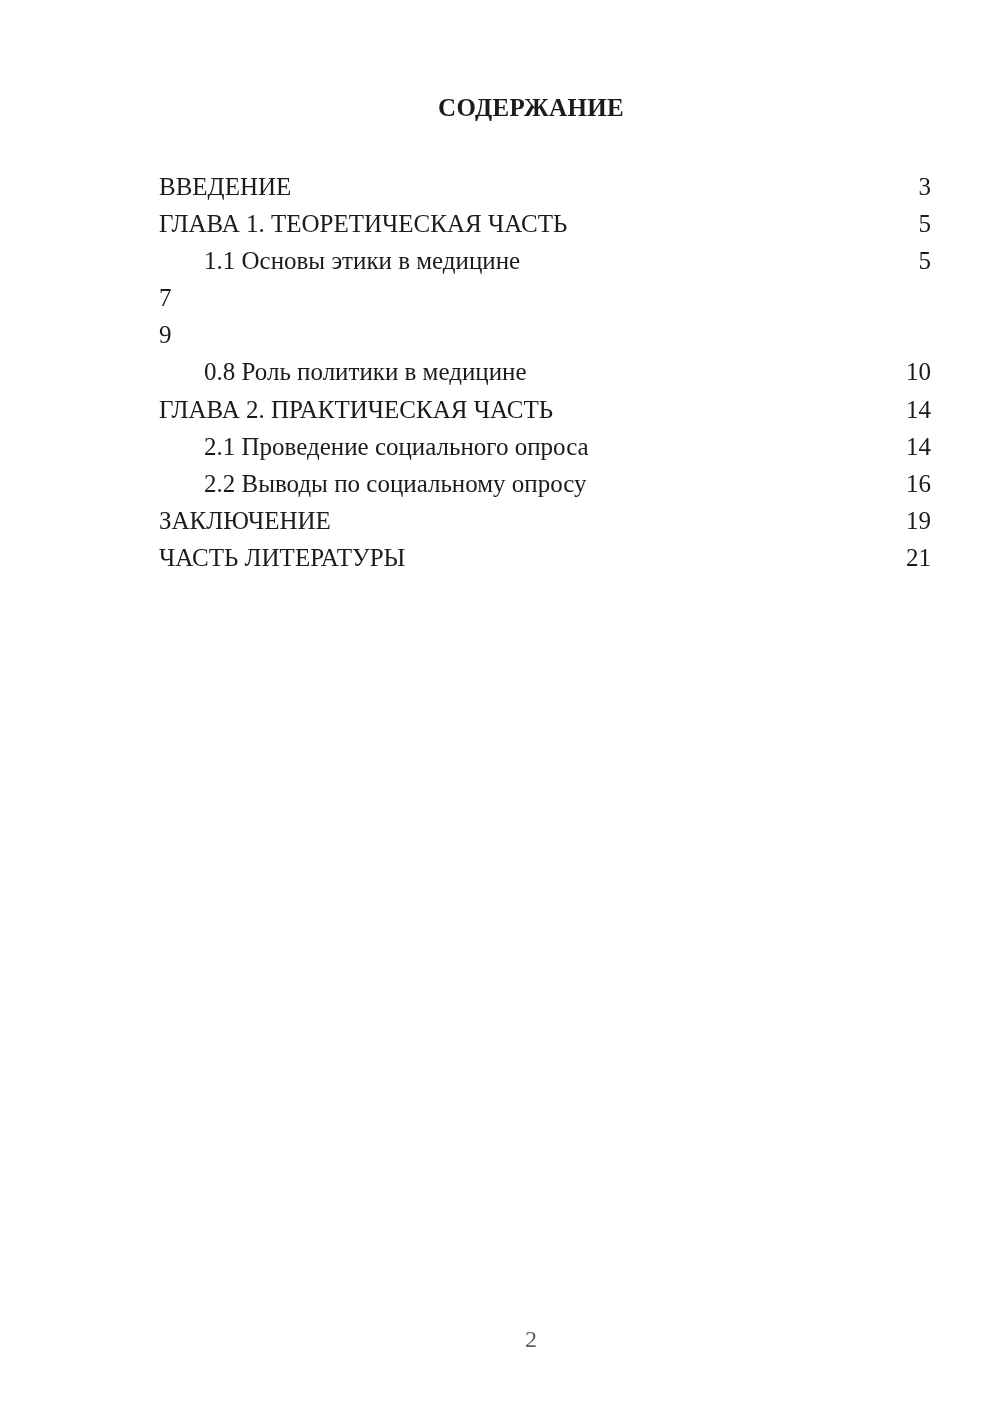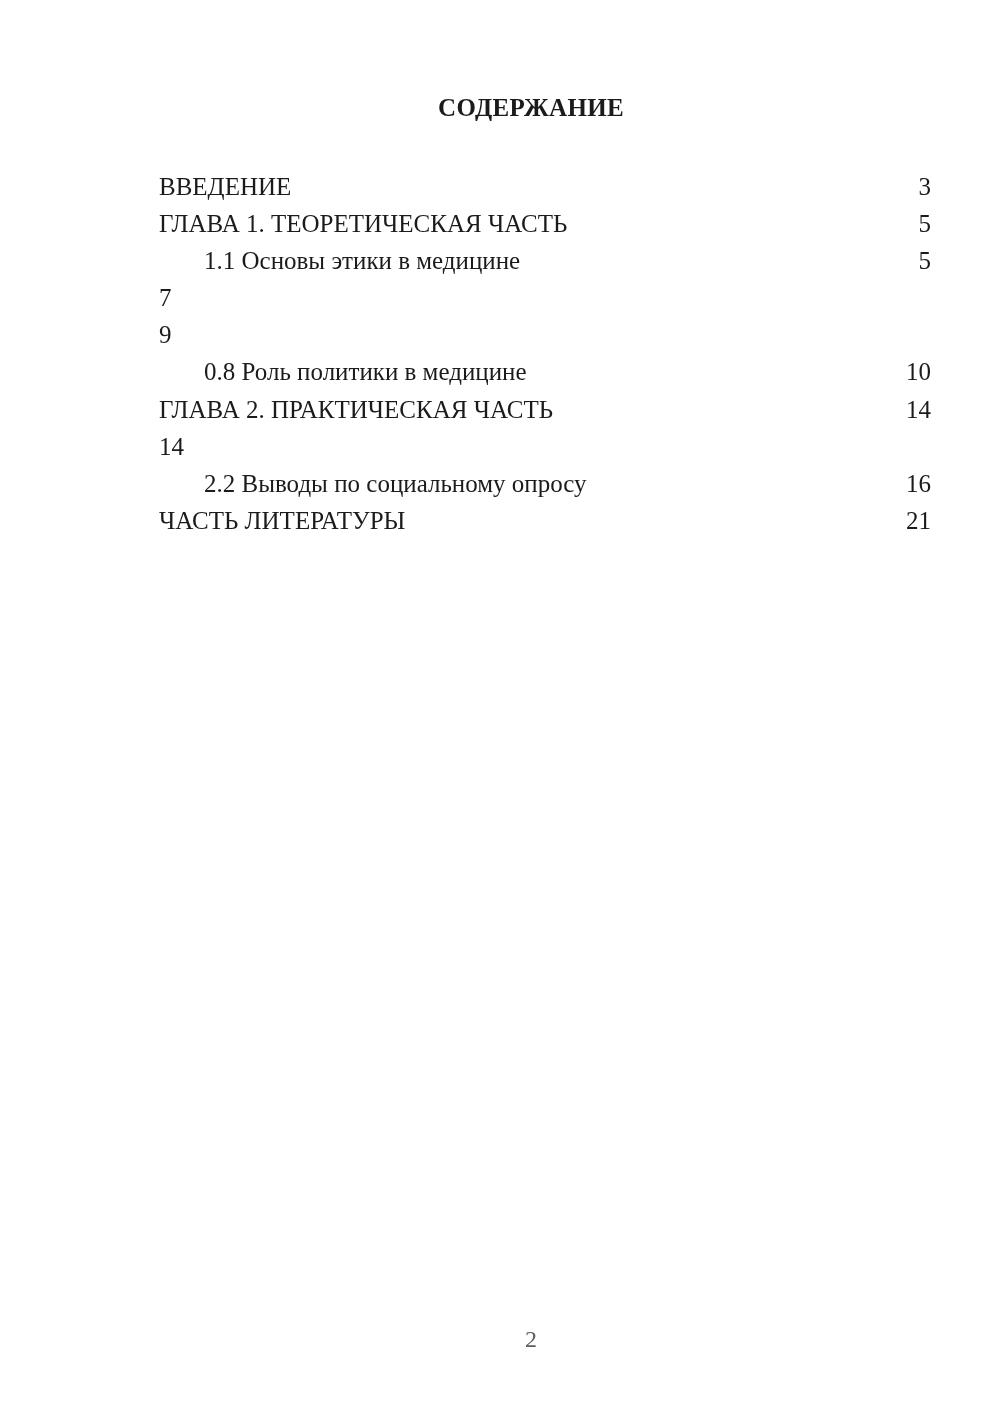--- a/index.html
+++ b/index.html
@@ -92,25 +92,30 @@
       </div>
       <div class="toc-row level-1">
         <span class="toc-label">0.8 Роль политики в медицине</span>
         <span class="toc-page">10</span>
       </div>
       <div class="toc-row">
         <span class="toc-label">ГЛАВА 2. ПРАКТИЧЕСКАЯ ЧАСТЬ</span>
         <span class="toc-page">14</span>
       </div>
       <div class="toc-row level-1">
+        <span class="toc-label">2.1 Проведение социального опроса</span>
         <span class="toc-page">14</span>
       </div>
       <div class="toc-row level-1">
         <span class="toc-label">2.2 Выводы по социальному опросу</span>
         <span class="toc-page">16</span>
+      </div>
+      <div class="toc-row">
+        <span class="toc-label">ЗАКЛЮЧЕНИЕ</span>
+        <span class="toc-page">19</span>
       </div>
       <div class="toc-row">
         <span class="toc-label">ЧАСТЬ ЛИТЕРАТУРЫ</span>
         <span class="toc-page">21</span>
       </div>
     </div>
 
   <div class="footer-pagenum">2</div>
 
 </div>

